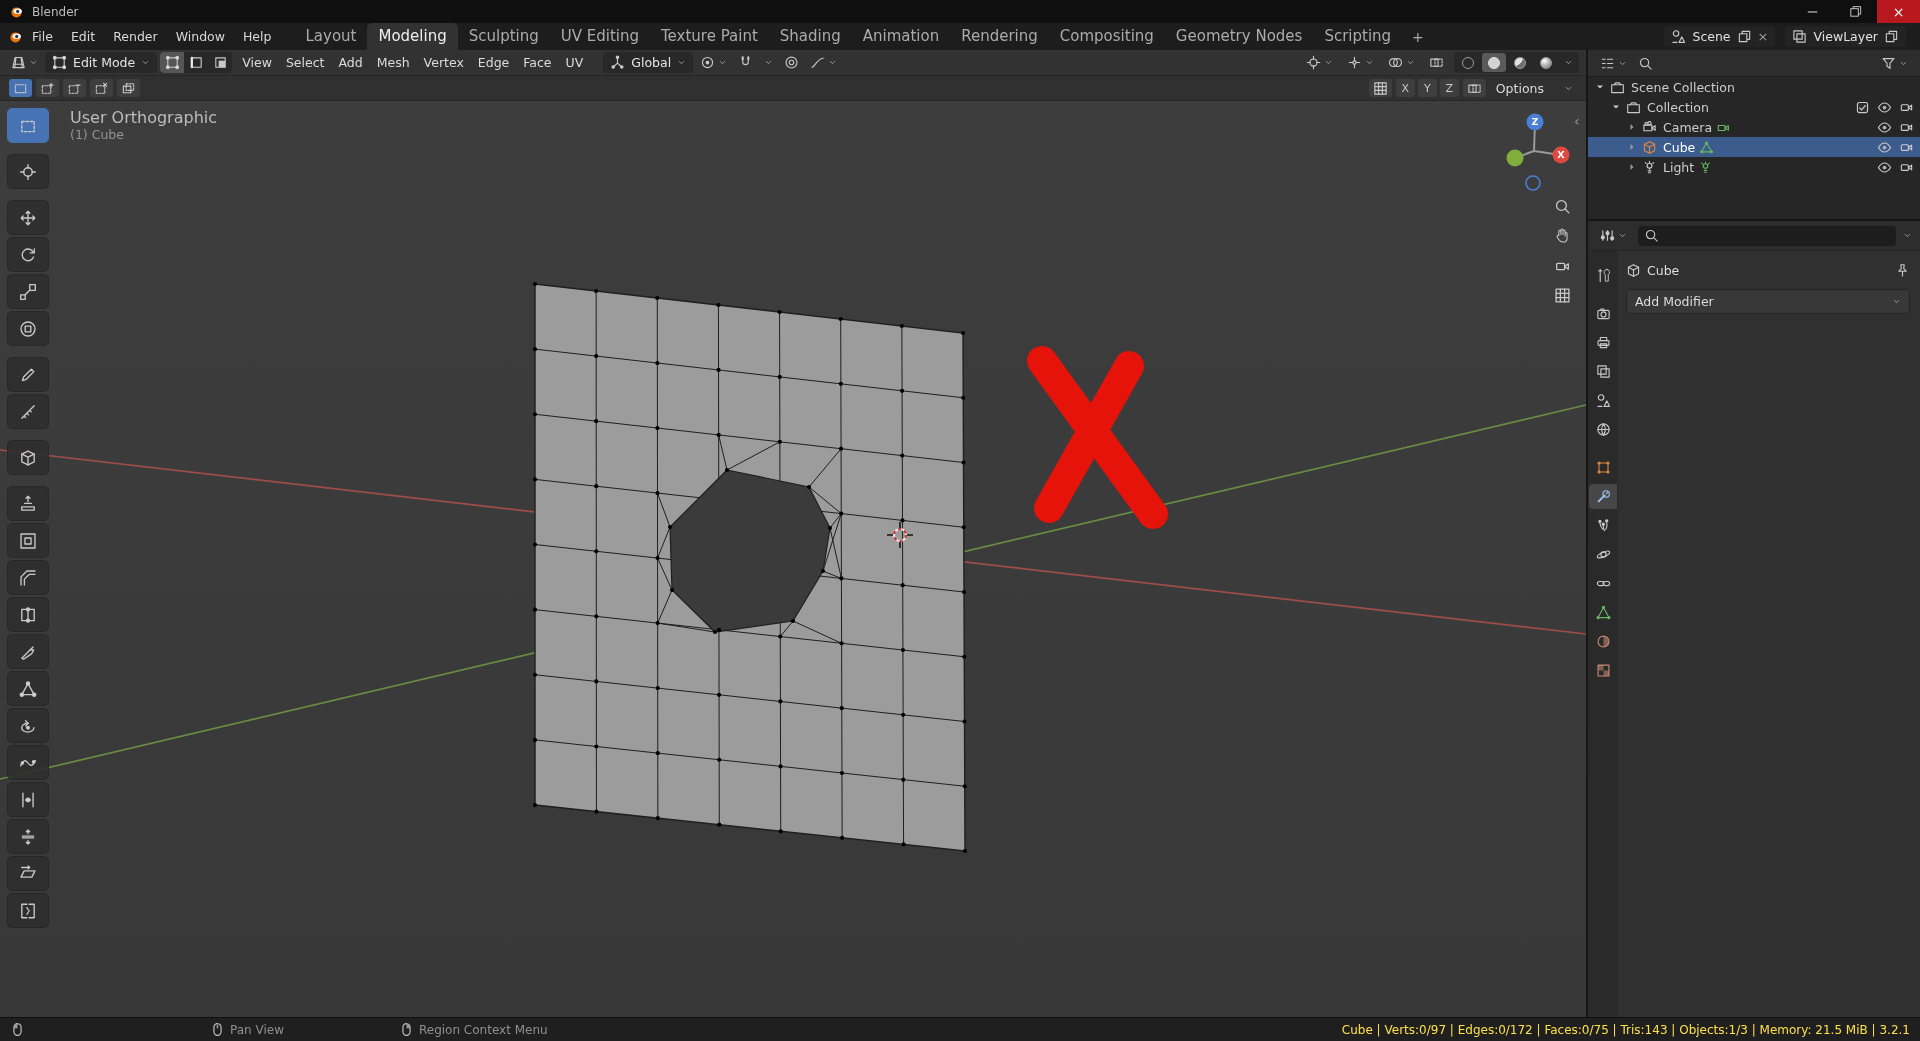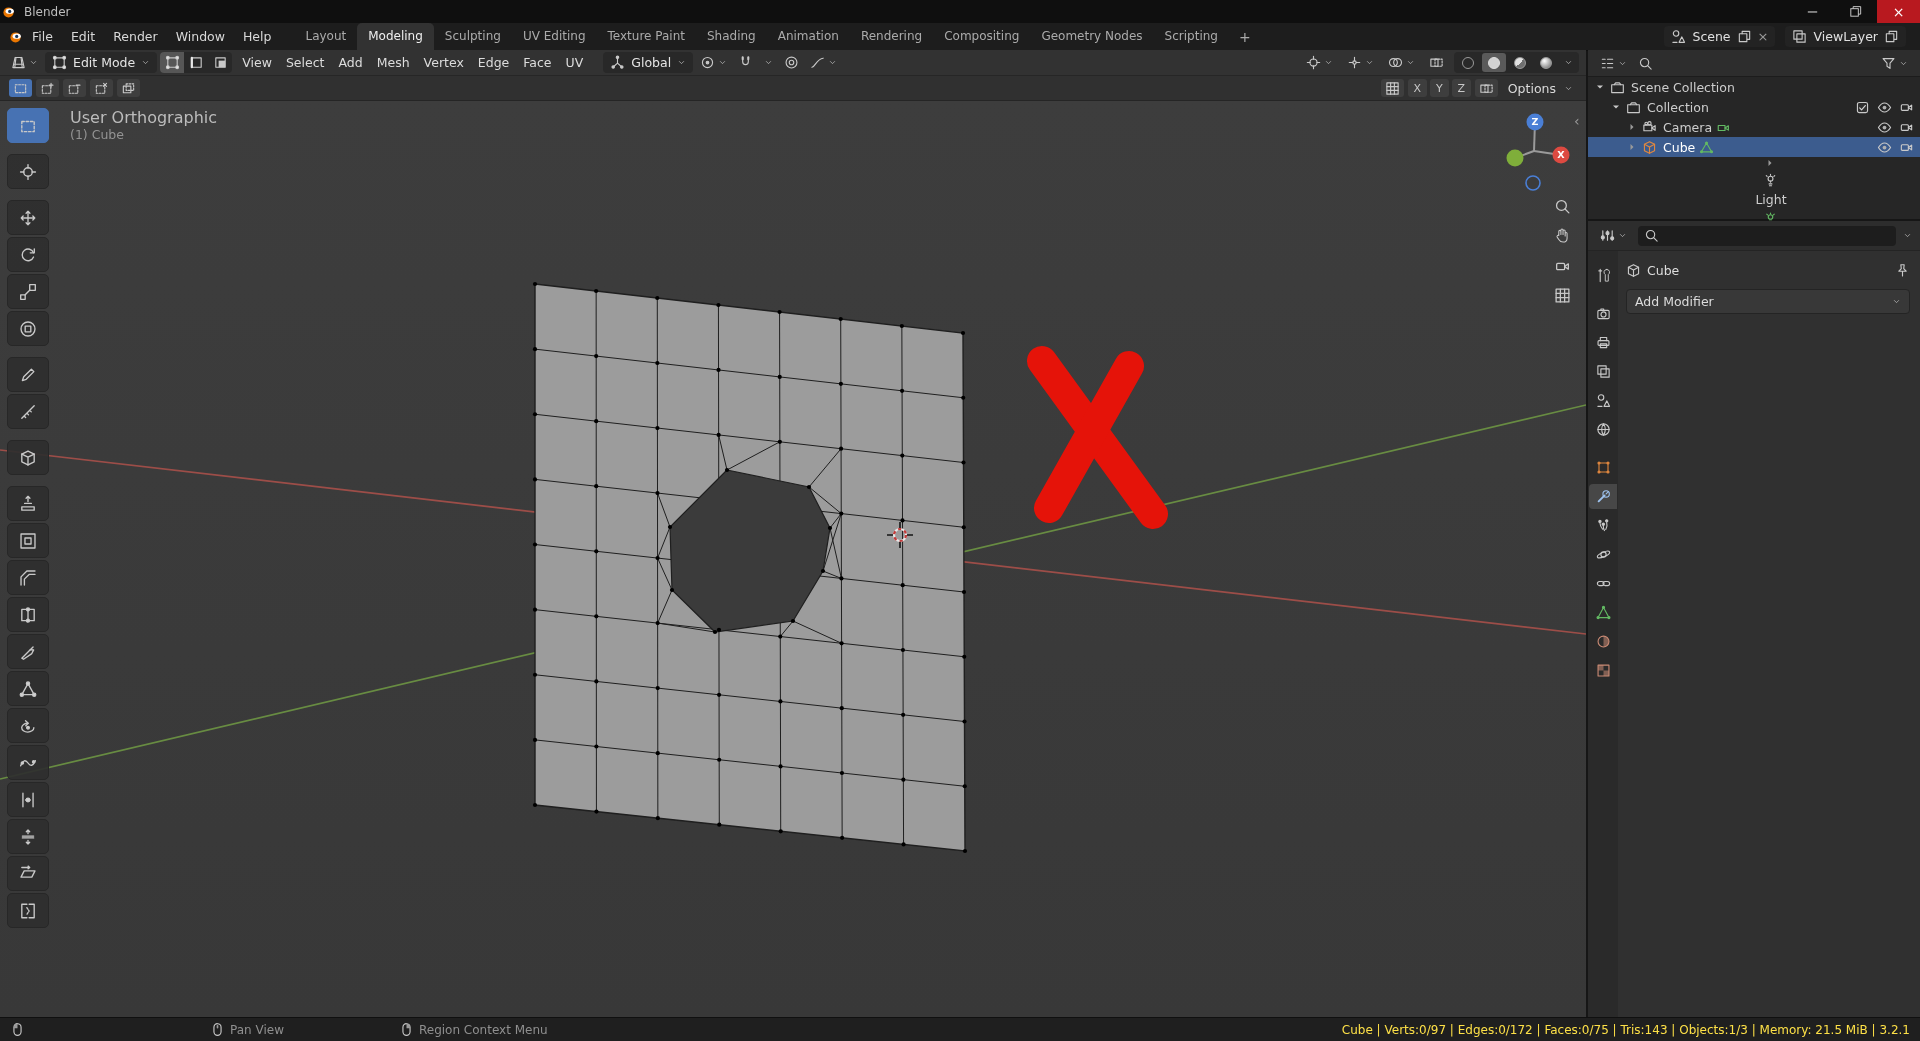--- a/index.html
+++ b/index.html
@@ -4,32 +4,32 @@
 <style>
   html,body{margin:0;padding:0;background:#000;}
   #app{position:relative;width:1920px;height:1041px;background:#161616;overflow:hidden;
        font-family:"DejaVu Sans",sans-serif;font-size:13px;color:#d0d0d0;
        -webkit-font-smoothing:antialiased;user-select:none;}
   .ic{width:15px;height:15px;display:block;flex:none;}
   .chev{width:9px;height:9px;display:block;flex:none;}
 
   
   .titlebar{position:absolute;top:0;left:0;right:0;height:23px;background:#0f0f0f;
-            display:flex;align-items:center;gap:8px;padding-left:1px;color:#bdbdbd;font-size:12px;}
+            display:flex;align-items:center;gap:8px;padding-left:9px;color:#bdbdbd;font-size:12px;}
   .win-controls{margin-left:auto;display:flex;height:23px;}
   .win-btn{width:43px;height:23px;display:flex;align-items:center;justify-content:center;color:#cfcfcf;}
   .win-btn.close{background:#b8191f;color:#fff;font-size:14px;}
 
   
   .menubar{position:absolute;top:23px;left:0;right:0;height:27px;background:#1d1d1d;
            display:flex;align-items:center;padding-left:8px;border-bottom:1px solid #101010;}
   .hrow{display:flex;align-items:center;height:100%;}
   .menu-item{padding:0 9px;line-height:27px;font-size:12.5px;color:#d8d8d8;}
   #workspaces{margin-left:14px;}
-  .ws{padding:0 11px;line-height:27px;font-size:12px;color:#ababab;}
+  .ws{padding:0 11px;line-height:27px;font-size:15px;color:#ababab;}
   .ws.active{background:#323232;color:#efefef;border-radius:5px 5px 0 0;}
   .ws-add{padding:0 10px;color:#ababab;font-size:14px;}
   .topbar-right{margin-left:auto;display:flex;gap:10px;padding-right:14px;align-items:center;}
   .field{background:#232323;border-radius:4px;height:21px;display:flex;align-items:center;
          gap:6px;padding:0 7px;font-size:12.5px;color:#e0e0e0;}
   .field .x{color:#9a9a9a;font-size:13px;}
 
   
   .vp-header{position:absolute;top:50px;left:0;width:1586px;height:26px;background:#323232;
              display:flex;align-items:center;gap:3px;padding:0 7px;border-bottom:1px solid #262626;box-sizing:border-box;}
@@ -50,21 +50,21 @@
   .ball.rendered{background:radial-gradient(circle at 35% 30%,#ffffff,#8e8e8e 75%);}
 
   
   .tool-settings{position:absolute;top:76px;left:0;width:1586px;height:25px;background:#303030;
                  display:flex;align-items:center;gap:4px;padding:0 9px;border-bottom:1px solid #252525;box-sizing:border-box;}
   .ts-icon{width:23px;height:18px;background:#3e3e3e;border-radius:3px;display:flex;align-items:center;justify-content:center;}
   .ts-icon.active{background:var(--accent);}
   .ts-right{margin-left:auto;display:flex;align-items:center;gap:4px;padding-right:4px;}
   .axis-btn{width:19px;height:18px;background:#3e3e3e;border-radius:3px;display:flex;align-items:center;
             justify-content:center;font-size:11px;color:#c8c8c8;}
-  .options-lbl{font-size:12.5px;color:#dadada;display:flex;gap:8px;align-items:center;padding-left:6px;}
+  .options-lbl{font-size:12.5px;color:#dadada;display:flex;gap:20px;align-items:center;padding-left:6px;}
 
   
   .viewport{position:absolute;top:101px;left:0;width:1586px;height:917px;
             background:linear-gradient(#3d3d3d,#383838);overflow:hidden;}
   #vp-svg{position:absolute;inset:0;}
   .vp-label{position:absolute;left:70px;top:7px;font-size:16px;color:#bcbcbc;}
   .vp-sublabel{position:absolute;left:70px;top:26px;font-size:12.5px;color:#939393;}
   .toolbar{position:absolute;left:7px;top:7px;display:flex;flex-direction:column;gap:2px;}
   .tool-btn{width:40px;height:33px;background:rgba(47,47,47,.92);border:1px solid #272727;
             border-radius:5px;display:flex;align-items:center;justify-content:center;}
@@ -981,21 +981,21 @@
             <span>
               <svg class="ic" viewBox="0 0 16 16">
                 <g fill="none" stroke="#c9c9c9" stroke-width="1.2" stroke-linecap="round" stroke-linejoin="round">
                   <rect x="2.5" y="5" width="7.5" height="6" rx="1"></rect>
                   <path d="M10 8l3.5-2.5v5z"></path>
                 </g>
               </svg>
             </span>
           </span>
         </div>
-        <div class="out-row" style="padding-left: 38px; flex-direction: column;">
+        <div class="out-row" style="padding-left: 38px;">
           <svg class="exp" viewBox="0 0 16 16">
             <path d="M6 4l4 4-4 4z" fill="#9a9a9a"></path>
           </svg>
           <svg class="ic" viewBox="0 0 16 16">
             <g fill="none" stroke="#c9c9c9" stroke-width="1.2" stroke-linecap="round" stroke-linejoin="round">
               <circle cx="8" cy="6" r="2.6"></circle>
               <path d="M8 1.5v1M3.5 2.8l.9.9M12.5 2.8l-.9.9M8 8.6v1.2M6.5 11.6h3M6.9 13.6h2.2"></path>
             </g>
           </svg>
           <span class="lbl">Light</span>

